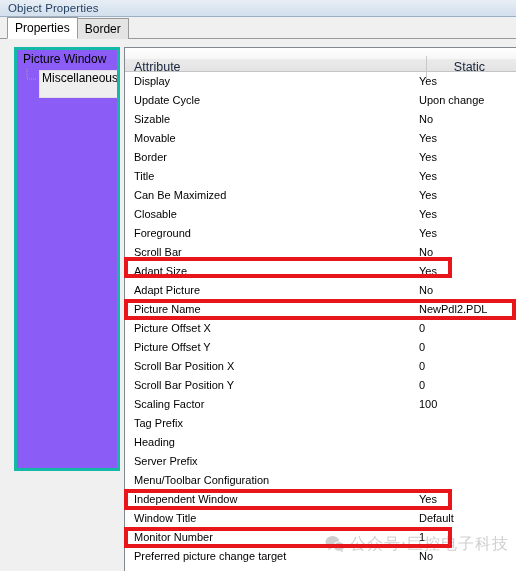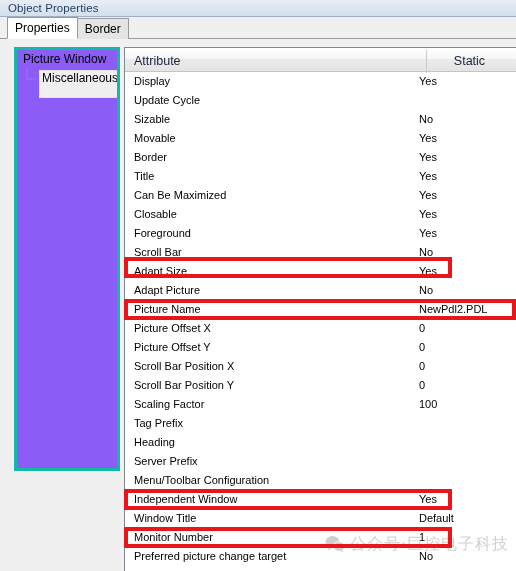--- a/index.html
+++ b/index.html
@@ -138,21 +138,21 @@
   }
   #grid-header {
     position: relative;
     height: 24px;
     background: linear-gradient(to bottom, #ffffff 0%, #f6f6f6 48%, #ebebeb 50%, #e3e3e3 100%);
     border-bottom: 1px solid #c4c4c4;
     box-sizing: border-box;
   }
   .hdr-cell {
     position: absolute;
-    top: 2px;
+    top: 8px;
     height: 23px;
     line-height: 23px;
     font-size: 12.5px;
     color: #15233a;
     box-sizing: border-box;
   }
   .hdr-attr { left: 0; width: 301px; padding-left: 9px; }
   .hdr-static {
     left: 301px; width: 91px;
     text-align: center;
@@ -255,20 +255,21 @@
       <div class="hdr-cell hdr-attr">Attribute</div>
       <div class="hdr-cell hdr-static">Static</div>
     </div>
     <div id="grid-rows">
         <div class="row">
           <div class="cell-attr">Display</div>
           <div class="cell-val">Yes</div>
         </div>
         <div class="row">
           <div class="cell-attr">Update Cycle</div>
+          <div class="cell-val">Upon change</div>
         </div>
         <div class="row">
           <div class="cell-attr">Sizable</div>
           <div class="cell-val">No</div>
         </div>
         <div class="row">
           <div class="cell-attr">Movable</div>
           <div class="cell-val">Yes</div>
         </div>
         <div class="row">

